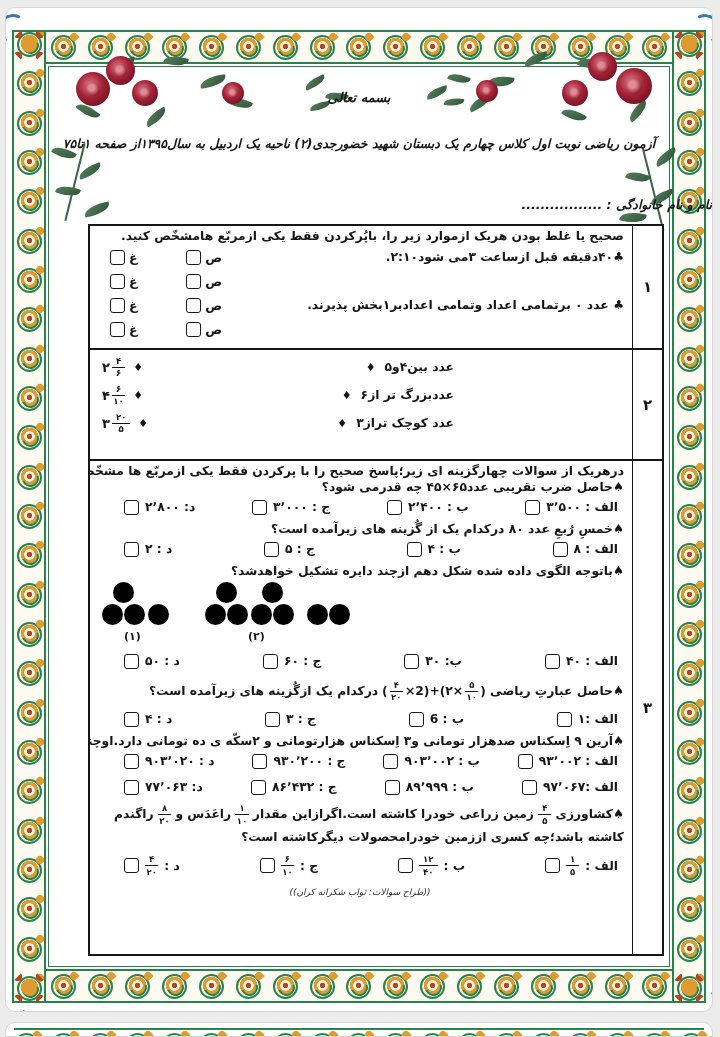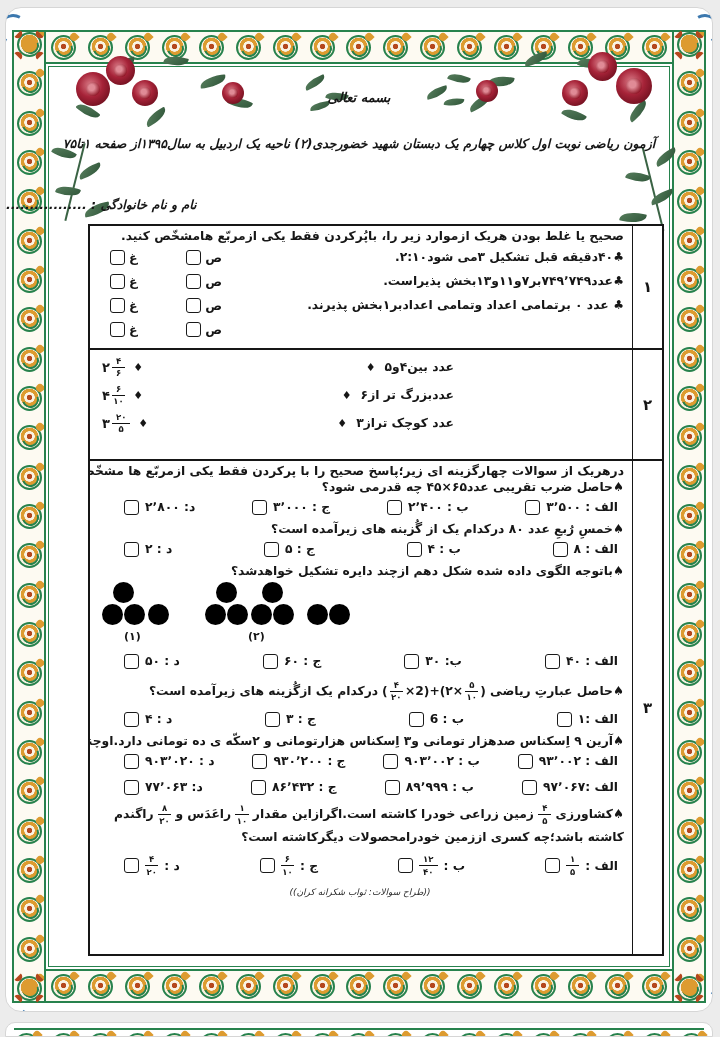--- a/index.html
+++ b/index.html
@@ -1,18 +1,18 @@
 <!DOCTYPE html>
 <html lang="fa"><head>
 <meta charset="utf-8">
 <style>
   *{margin:0;padding:0;box-sizing:border-box;}
   html,body{width:720px;height:1037px;overflow:hidden;}
   body{background:#ececec;font-family:"DejaVu Sans",sans-serif;color:#161616;position:relative;}
-  .page{position:absolute;left:5px;top:7px;width:708px;height:1005px;background:#fff;border:1px solid #d6d6d6;border-radius:16px;overflow:hidden;}
+  .page{position:absolute;left:5px;top:7px;width:708px;height:1005px;background:#fff;border:1px solid #d6d6d6;border-radius:10px;overflow:hidden;}
   .page2{position:absolute;left:5px;top:1022px;width:708px;height:15px;background:#fff;border:1px solid #d6d6d6;border-radius:10px 10px 0 0;overflow:hidden;}
 
   
   .strip{position:absolute;display:flex;justify-content:space-between;align-items:center;overflow:hidden;background:#fdfaf2;border:2px solid #27824d;z-index:1;}
   .strip-top{left:6px;right:6px;top:22px;height:34px;}
   .strip-bottom{left:6px;right:6px;bottom:8px;height:34px;}
   .strip-left{left:6px;top:22px;bottom:8px;width:34px;flex-direction:column;}
   .strip-right{right:6px;top:22px;bottom:8px;width:34px;flex-direction:column;}
   .motif{flex:none;width:25px;height:25px;border-radius:50%;border:2px solid #27824d;
     background:radial-gradient(circle at 50% 45%,#b5471d 0 2.5px,#faf3e3 3px 5px,#dd9b30 5.5px 8.5px,#faf3e3 9px);position:relative;}
@@ -35,21 +35,21 @@
   
   .decor{position:absolute;z-index:2;}
   .rose{position:absolute;border-radius:50%;background:radial-gradient(circle at 42% 38%,#d06a78 8%,#a62338 42%,#70101f 80%,#4f0a15);}
   .rose::after{content:"";position:absolute;inset:28%;border-radius:50%;background:radial-gradient(circle at 40% 40%,#e08b96 0 25%,#8f1626 75%);}
   .leaf{position:absolute;background:linear-gradient(135deg,#5a8160,#2c5236);border-radius:85% 5% 85% 5%;}
   .stem{position:absolute;background:#3a6344;}
 
   
   .bismillah{position:absolute;left:0;right:0;top:82px;text-align:center;font-size:13px;font-weight:700;font-style:italic;z-index:2;}
   .examtitle{position:absolute;left:54px;right:54px;top:128px;text-align:center;font-size:12.5px;font-weight:700;font-style:italic;white-space:nowrap;z-index:2;direction:rtl;}
-  .nameline{position:absolute;left:0;right:0;top:189px;text-align:left;font-size:12.5px;font-weight:700;font-style:italic;z-index:2;direction:rtl;}
+  .nameline{position:absolute;left:0;right:0;top:189px;text-align:right;font-size:12.5px;font-weight:700;font-style:italic;z-index:2;direction:rtl;}
 
   
   .examtable{position:absolute;left:82px;top:216px;width:576px;height:732px;border:2px solid #161616;z-index:2;background:#fff;direction:rtl;display:flex;flex-direction:column;}
   .sec{display:flex;direction:rtl;border-bottom:2px solid #161616;}
   .sec:last-child{border-bottom:none;flex:1;}
   .numcol{width:30px;flex:none;border-left:1.5px solid #161616;display:flex;align-items:center;justify-content:center;font-size:15px;font-weight:700;}
   .content{flex:1;padding:3px 8px 2px 6px;overflow:hidden;}
   .instr{font-size:12.3px;font-weight:700;white-space:nowrap;margin-bottom:2px;}
   
   .sec1{height:124px;}
@@ -242,34 +242,33 @@
   <div class="examtitle">آزمون ریاضی نوبت اول کلاس چهارم یک دبستان شهید خضورجدی(۲) ناحیه یک اردبیل به سال۱۳۹۵از صفحه ۱تا۷۵</div>
   <div class="nameline">نام و نام خانوادگی : .................</div>
 
   <div class="examtable">
 
     <div class="sec sec1">
       <div class="numcol">۱</div>
       <div class="content">
         <div class="instr">صحیح یا غلط بودن هریک ازموارد زیر را، باپُرکردن فقط یکی ازمربّع هامشخّص کنید.</div>
         <div class="tfrow">
-          <span class="tftext">♣۴۰دقیقه قبل تشکیل ۳می شود۲:۱۰.</span>
+          <span class="tftext">♣۴۰دقیقه قبل ازساعت ۳می شود۲:۱۰.</span>
           <span class="tfgroup">
             <span class="tfpair">
                 <span class="tfletter">ص</span>
                 <span class="cb"></span>
               </span>
             <span class="tfpair">
                 <span class="tfletter">غ</span>
                 <span class="cb"></span>
               </span>
           </span>
         </div>
         <div class="tfrow">
-          <span class="tftext">♣عدد۷۴۹٬۷۴۹بر۷و۱۱و۱۳بخش پذیراست.</span>
           <span class="tfgroup">
             <span class="tfpair">
                 <span class="tfletter">ص</span>
                 <span class="cb"></span>
               </span>
             <span class="tfpair">
                 <span class="tfletter">غ</span>
                 <span class="cb"></span>
               </span>
           </span>

